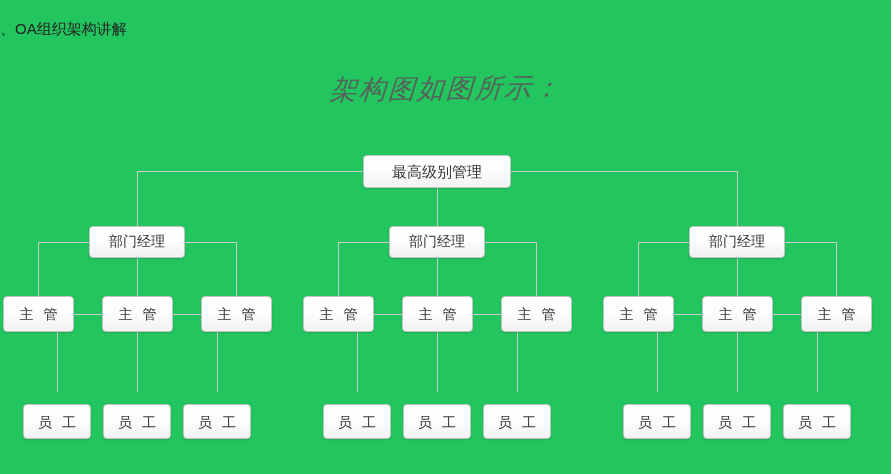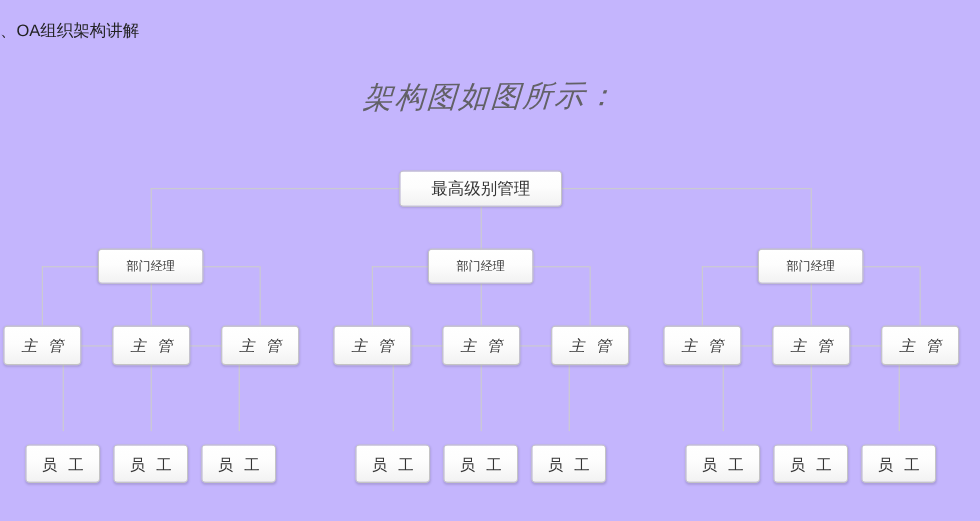--- a/index.html
+++ b/index.html
@@ -9,21 +9,21 @@
   }
   body {
     font-family: "Liberation Sans", "DejaVu Sans", sans-serif;
     color: #333;
     -webkit-font-smoothing: antialiased;
   }
   #screen {
     position: relative;
     width: 891px;
     height: 474px;
-    background: #c4b5fd;
+    background: #22c55e;
     overflow: hidden;
   }
 
   
   .page-heading {
     position: absolute;
     left: 0px;
     top: 20px;
     font-size: 15px;
     line-height: 18px;
@@ -78,22 +78,22 @@
     display: flex;
     align-items: center;
     justify-content: center;
     font-size: 14px;
     line-height: 1;
     color: #333333;
     white-space: nowrap;
     text-align: center;
   }
   .node.root { font-size: 15px; }
-  .node.lvl2 { font-size: 11px; }
-  .node.lvl3 { font-size: 14px; letter-spacing: 3px; text-indent: 3px; font-style: italic; }
+  .node.lvl2 { font-size: 14px; font-family: Liberation Serif, serif; }
+  .node.lvl3 { font-size: 14px; letter-spacing: 3px; text-indent: 3px; }
   .node.lvl4 { font-size: 14px; letter-spacing: 3px; text-indent: 3px; margin-top: 12px; }
 </style>
 </head>
 <body>
 
 <div id="screen">
 
   <div class="page-heading">、OA组织架构讲解</div>
 
   <div class="caption">架构图如图所示：</div>

